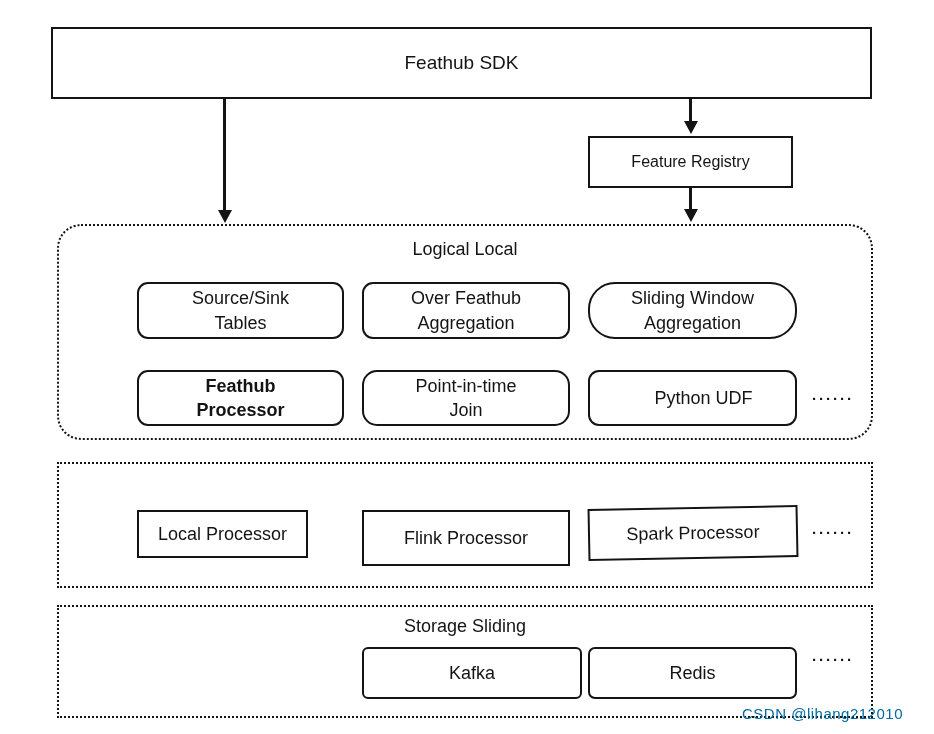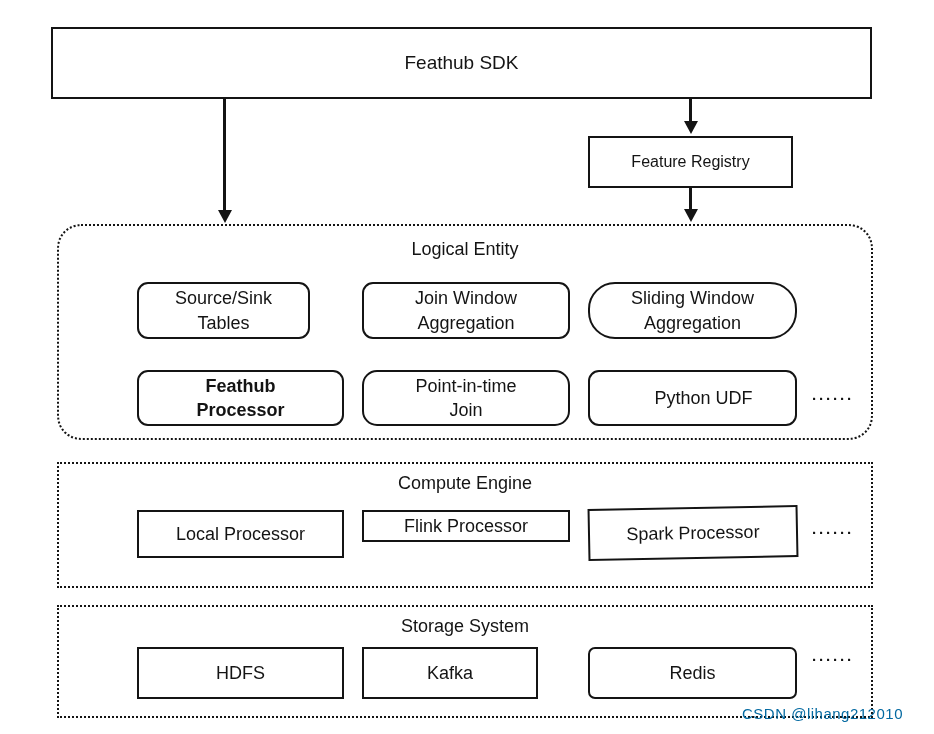--- a/index.html
+++ b/index.html
@@ -70,28 +70,28 @@
   <div class="arrow-head" style="left:683.5px;top:121px;"></div>
 
   <div class="solid-box registry" style="left:588px;top:136px;width:205px;height:52px;">
     <span>Feature Registry</span>
   </div>
 
   <div class="arrow-line" style="left:689px;top:188px;height:23px;"></div>
   <div class="arrow-head" style="left:683.5px;top:209px;"></div>
 
   <div class="section rounded" style="left:57px;top:224px;width:816px;height:216px;">
-    <div class="section-title" style="top:13px;">Logical Entity</div>
+    <div class="section-title" style="top:13px;">Logical Local</div>
 
-    <div class="node round" style="left:78px;top:56px;width:173px;height:57px;">
+    <div class="node round" style="left:78px;top:56px;width:207px;height:57px;">
       <div>Source/Sink</div>
       <div>Tables</div>
     </div>
     <div class="node round" style="left:303px;top:56px;width:208px;height:57px;">
-      <div>Join Window</div>
+      <div>Over Feathub</div>
       <div>Aggregation</div>
     </div>
     <div class="node round" style="left:529px;top:56px;width:209px;height:57px;border-radius:27px;">
       <div>Sliding Window</div>
       <div>Aggregation</div>
     </div>
 
     <div class="node round" style="left:78px;top:144px;width:207px;height:56px;font-weight:bold;">
       <div>Feathub</div>
       <div>Processor</div>
@@ -101,42 +101,38 @@
       <div>Join</div>
     </div>
     <div class="node round" style="left:529px;top:144px;width:209px;height:56px;padding-left:22px;">
       <div>Python UDF</div>
     </div>
 
     <div class="ellipsis" style="left:753px;top:158px;height:28px;">······</div>
   </div>
 
   <div class="section" style="left:57px;top:462px;width:816px;height:126px;">
-    <div class="section-title" style="top:9px;">Compute Engine</div>
 
-    <div class="node" style="left:78px;top:46px;width:207px;height:48px;">
+    <div class="node" style="left:78px;top:46px;width:171px;height:48px;">
       <div>Local Processor</div>
     </div>
-    <div class="node" style="left:303px;top:46px;width:208px;height:32px;">
+    <div class="node" style="left:303px;top:46px;width:208px;height:56px;">
       <div>Flink Processor</div>
     </div>
     <div class="node" style="left:529px;top:43px;width:210px;height:52px;transform:rotate(-1.1deg);">
       <div>Spark Processor</div>
     </div>
 
     <div class="ellipsis" style="left:753px;top:54px;height:28px;">······</div>
   </div>
 
   <div class="section" style="left:57px;top:605px;width:816px;height:113px;">
-    <div class="section-title" style="top:9px;">Storage System</div>
+    <div class="section-title" style="top:9px;">Storage Sliding</div>
 
-    <div class="node" style="left:78px;top:40px;width:207px;height:52px;">
-      <div>HDFS</div>
-    </div>
-    <div class="node" style="left:303px;top:40px;width:176px;height:52px;">
+    <div class="node" style="left:303px;top:40px;width:220px;height:52px;border-radius:6px;">
       <div>Kafka</div>
     </div>
     <div class="node" style="left:529px;top:40px;width:209px;height:52px;border-radius:7px;">
       <div>Redis</div>
     </div>
 
     <div class="ellipsis" style="left:753px;top:38px;height:28px;">······</div>
   </div>
 
   <div class="watermark" style="left:742px;top:705px;">CSDN @lihang212010</div>

